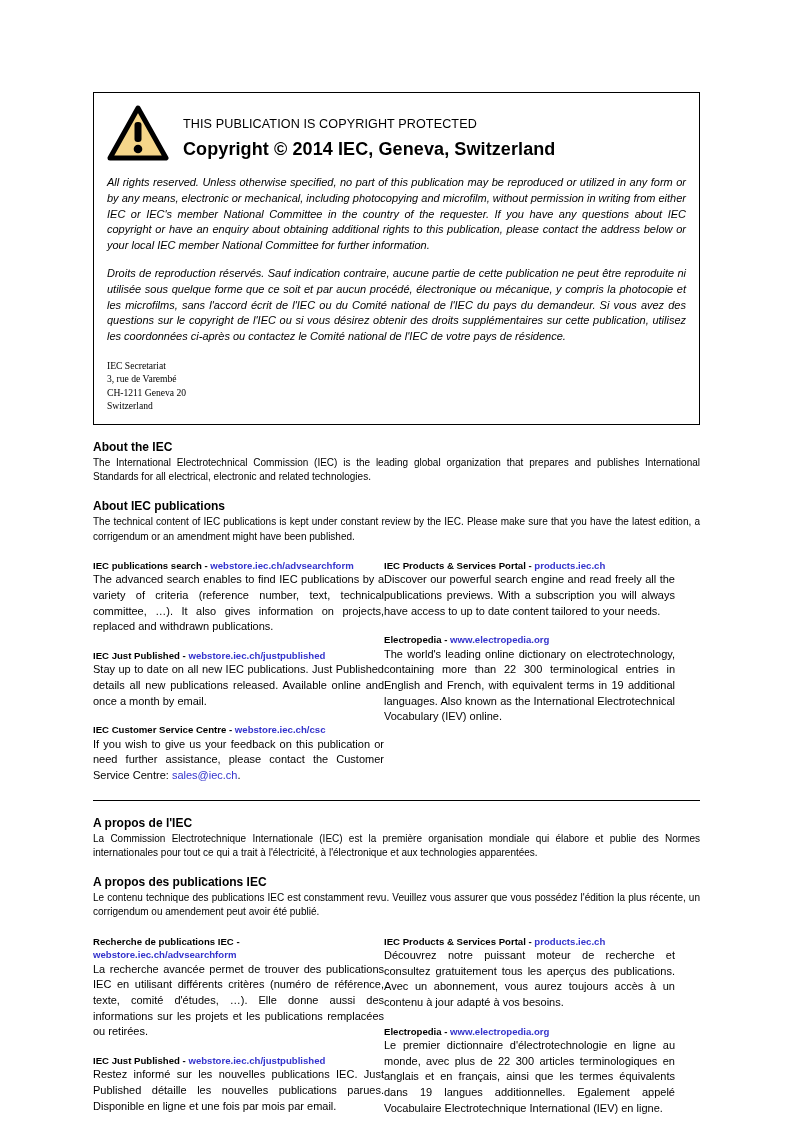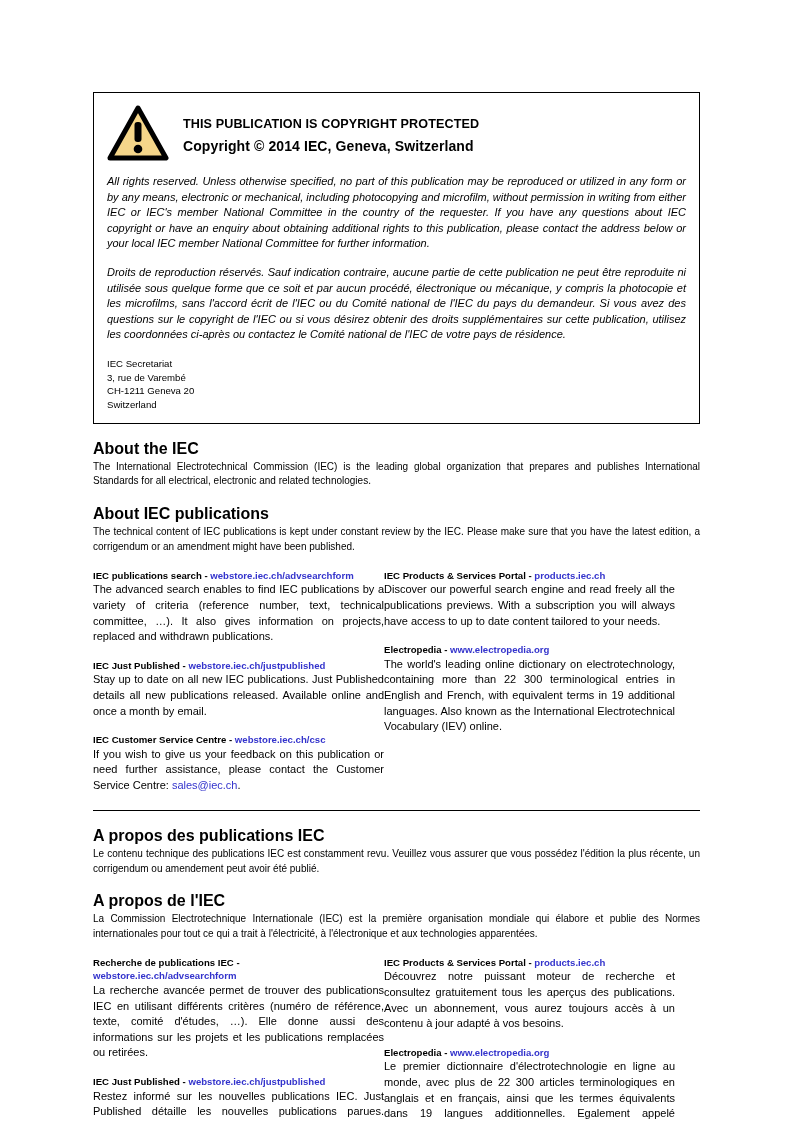--- a/index.html
+++ b/index.html
@@ -44,26 +44,26 @@
     height: 56px;
     margin-top: 1px;
   }
   .warn-icon svg { display: block; }
 
   .cb-titles {
     padding-top: 12px;
   }
   .cb-title {
     font-size: 12.6px;
-    font-weight: bold;
+    font-weight: normal;
     letter-spacing: 0.1px;
     line-height: 1.42;
   }
   .cb-subtitle {
-    font-size: 14px;
+    font-size: 18px;
     font-weight: bold;
     letter-spacing: 0.1px;
     line-height: 1.42;
     margin-top: 3px;
   }
 
   .cb-para {
     font-size: 11px;
     line-height: 1.42;
     text-align: justify;
@@ -72,36 +72,37 @@
     font-style: italic;
   }
   .cb-para.second { margin-top: 13px; }
 
   .addr-table {
     display: flex;
     margin-top: 14px;
     padding: 0 2px 0 2px;
     font-size: 9.6px;
     line-height: 1.42;
+    font-family: Liberation Serif, serif;
   }
   .addr-col-left { width: 228px; }
   .addr-col-right { width: auto; }
   .addr-line { white-space: nowrap; }
 
   a, .link {
     color: #3333cc;
     text-decoration: none;
   }
 
   
   .section {
     margin-top: 14px;
   }
   .sec-heading {
-    font-size: 16px;
+    font-size: 12px;
     font-weight: bold;
     line-height: 1.42;
   }
   .sec-body {
     font-size: 10px;
     line-height: 1.42;
     text-align: justify;
   }
 
   .rule {
@@ -211,29 +212,29 @@
         <div class="block-title"><span>Electropedia - </span><a class="link" href="#">www.electropedia.org</a></div>
         <div class="block-text">The world's leading online dictionary on electrotechnology, containing more than 22 300 terminological entries in English and French, with equivalent terms in 19 additional languages. Also known as the International Electrotechnical Vocabulary (IEV) online.</div>
       </div>
 
     </div>
   </div>
 
   <hr class="rule">
 
   <div class="section">
+    <div class="sec-heading">A propos de l'IEC</div>
+    <div class="sec-body">La Commission Electrotechnique Internationale (IEC) est la première organisation mondiale qui élabore et publie des Normes internationales pour tout ce qui a trait à l'électricité, à l'électronique et aux technologies apparentées.</div>
+  </div>
+
+  <div class="section">
     <div class="sec-heading">A propos des publications IEC</div>
     <div class="sec-body">Le contenu technique des publications IEC est constamment revu. Veuillez vous assurer que vous possédez l'édition la plus récente, un corrigendum ou amendement peut avoir été publié.</div>
   </div>
 
-  <div class="section">
-    <div class="sec-heading">A propos de l'IEC</div>
-    <div class="sec-body">La Commission Electrotechnique Internationale (IEC) est la première organisation mondiale qui élabore et publie des Normes internationales pour tout ce qui a trait à l'électricité, à l'électronique et aux technologies apparentées.</div>
-  </div>
-
   <div class="cols">
 
     <div class="col">
 
       <div class="block">
         <div class="block-title"><span>Recherche de publications IEC - </span><br><a class="link" href="#">webstore.iec.ch/advsearchform</a></div>
         <div class="block-text">La recherche avancée permet de trouver des publications IEC en utilisant différents critères (numéro de référence, texte, comité d'études, …). Elle donne aussi des informations sur les projets et les publications remplacées ou retirées.</div>
       </div>
 
       <div class="block">

